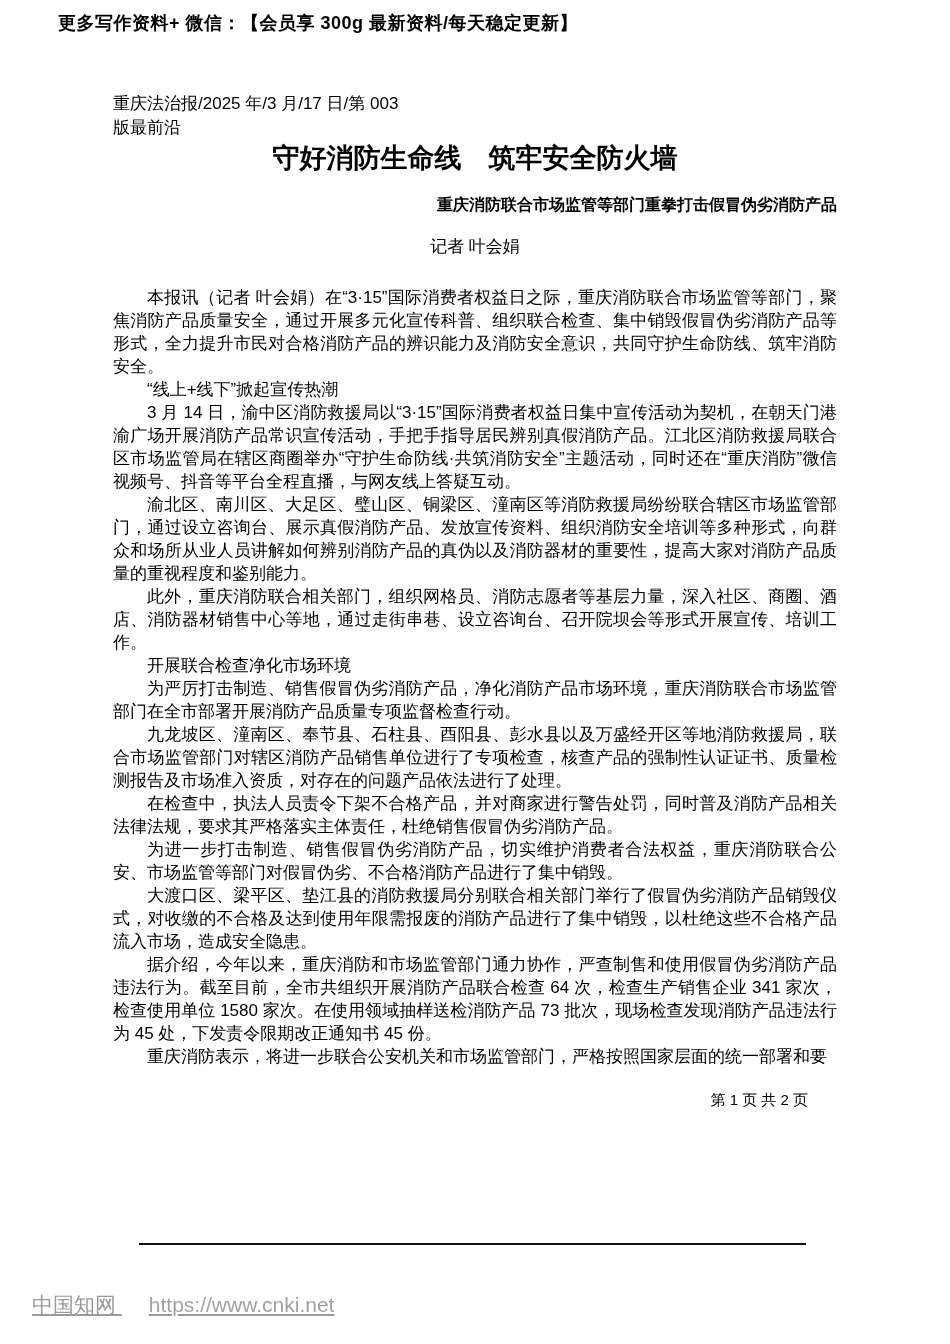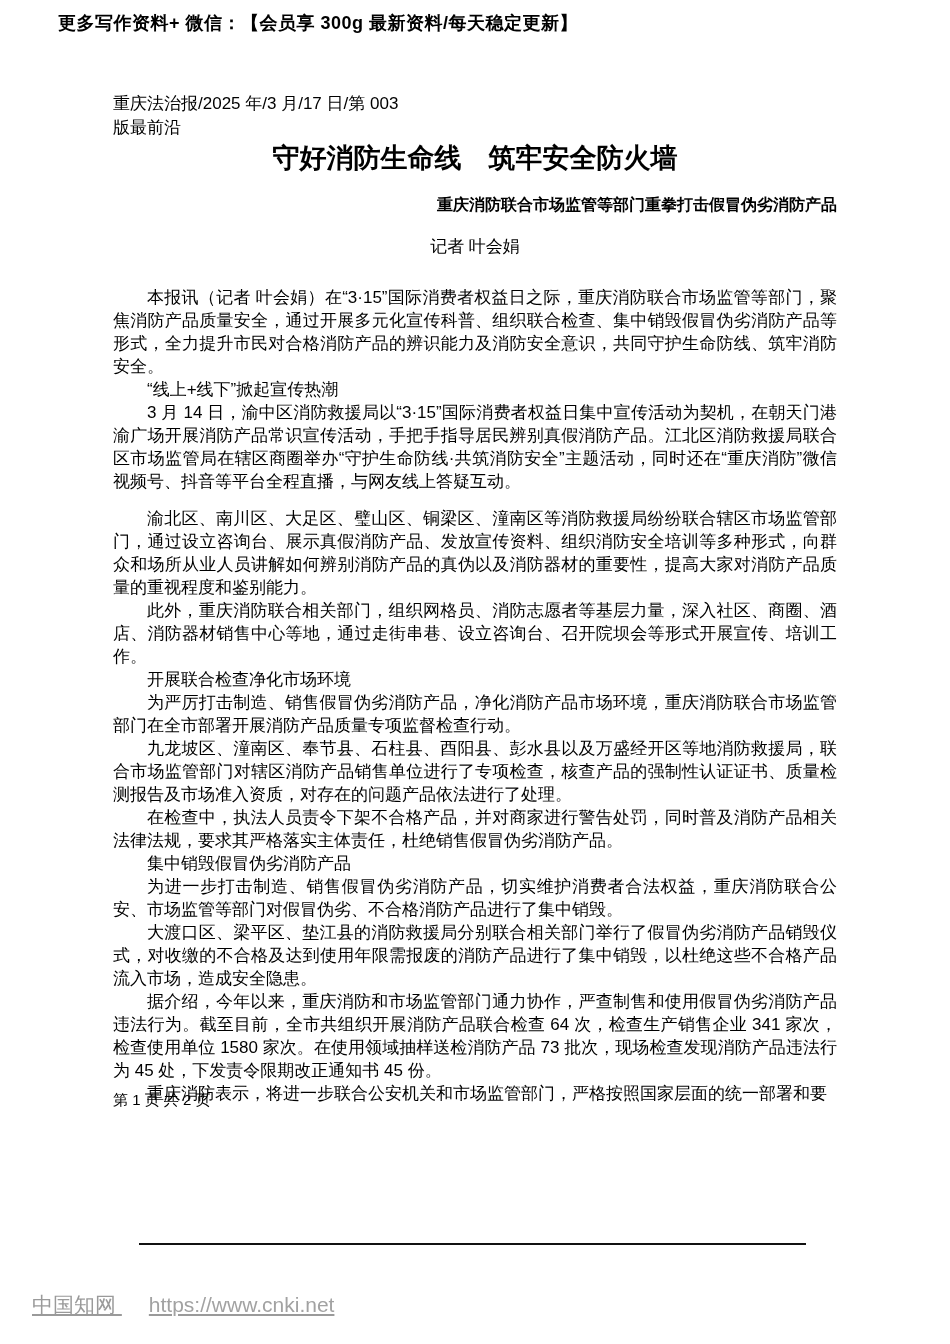--- a/index.html
+++ b/index.html
@@ -27,24 +27,24 @@
   .doc-subtitle {
     margin: 0; font-size: 16px; font-weight: bold;
     text-align: right; line-height: 28px;
   }
   .byline { margin-top: 16px; font-size: 17px; text-align: center; line-height: 24px; }
   .article {
     margin-top: 27px; font-size: 17px; line-height: 23px;
     text-align: justify;
   }
   .article p { margin: 0; text-indent: 2em; }
-  .article p.gap-after { margin-bottom: 14px; }
+  .article p.gap-after { }
   .page-indicator {
     position: absolute; top: 1090px; left: 113px; width: 695px;
-    text-align: left; font-size: 15px; line-height: 20px;
+    text-align: right; font-size: 15px; line-height: 20px;
   }
   .divider {
     position: absolute; top: 1243px; left: 139px;
     width: 667px; height: 2px; background: #111111;
   }
   .watermark {
     position: absolute; top: 1291px; left: 32px;
     font-size: 21px; color: #9a9a9a; white-space: nowrap; text-decoration: underline;
   }
   .watermark .url { margin-left: 27px; color: #a2a2a2; }
@@ -69,21 +69,20 @@
   <div class="article">
       <p class="para">本报讯（记者 叶会娟）在“3·15”国际消费者权益日之际，重庆消防联合市场监管等部门，聚焦消防产品质量安全，通过开展多元化宣传科普、组织联合检查、集中销毁假冒伪劣消防产品等形式，全力提升市民对合格消防产品的辨识能力及消防安全意识，共同守护生命防线、筑牢消防安全。</p>
       <p class="subhead">“线上+线下”掀起宣传热潮</p>
       <p class="para gap-after">3 月 14 日，渝中区消防救援局以“3·15”国际消费者权益日集中宣传活动为契机，在朝天门港渝广场开展消防产品常识宣传活动，手把手指导居民辨别真假消防产品。江北区消防救援局联合区市场监管局在辖区商圈举办“守护生命防线·共筑消防安全”主题活动，同时还在“重庆消防”微信视频号、抖音等平台全程直播，与网友线上答疑互动。</p>
       <p class="para">渝北区、南川区、大足区、璧山区、铜梁区、潼南区等消防救援局纷纷联合辖区市场监管部门，通过设立咨询台、展示真假消防产品、发放宣传资料、组织消防安全培训等多种形式，向群众和场所从业人员讲解如何辨别消防产品的真伪以及消防器材的重要性，提高大家对消防产品质量的重视程度和鉴别能力。</p>
       <p class="para">此外，重庆消防联合相关部门，组织网格员、消防志愿者等基层力量，深入社区、商圈、酒店、消防器材销售中心等地，通过走街串巷、设立咨询台、召开院坝会等形式开展宣传、培训工作。</p>
       <p class="subhead">开展联合检查净化市场环境</p>
       <p class="para">为严厉打击制造、销售假冒伪劣消防产品，净化消防产品市场环境，重庆消防联合市场监管部门在全市部署开展消防产品质量专项监督检查行动。</p>
       <p class="para">九龙坡区、潼南区、奉节县、石柱县、酉阳县、彭水县以及万盛经开区等地消防救援局，联合市场监管部门对辖区消防产品销售单位进行了专项检查，核查产品的强制性认证证书、质量检测报告及市场准入资质，对存在的问题产品依法进行了处理。</p>
       <p class="para">在检查中，执法人员责令下架不合格产品，并对商家进行警告处罚，同时普及消防产品相关法律法规，要求其严格落实主体责任，杜绝销售假冒伪劣消防产品。</p>
-      <p class="subhead">集中销毁假冒伪劣消防产品</p>
       <p class="para">为进一步打击制造、销售假冒伪劣消防产品，切实维护消费者合法权益，重庆消防联合公安、市场监管等部门对假冒伪劣、不合格消防产品进行了集中销毁。</p>
       <p class="para">大渡口区、梁平区、垫江县的消防救援局分别联合相关部门举行了假冒伪劣消防产品销毁仪式，对收缴的不合格及达到使用年限需报废的消防产品进行了集中销毁，以杜绝这些不合格产品流入市场，造成安全隐患。</p>
       <p class="para">据介绍，今年以来，重庆消防和市场监管部门通力协作，严查制售和使用假冒伪劣消防产品违法行为。截至目前，全市共组织开展消防产品联合检查 64 次，检查生产销售企业 341 家次，检查使用单位 1580 家次。在使用领域抽样送检消防产品 73 批次，现场检查发现消防产品违法行为 45 处，下发责令限期改正通知书 45 份。</p>
       <p class="para">重庆消防表示，将进一步联合公安机关和市场监管部门，严格按照国家层面的统一部署和要</p>
     </div>
 </div>
 
 <div class="page-indicator">第 1 页 共 2 页</div>
 
 <div class="divider"></div>

